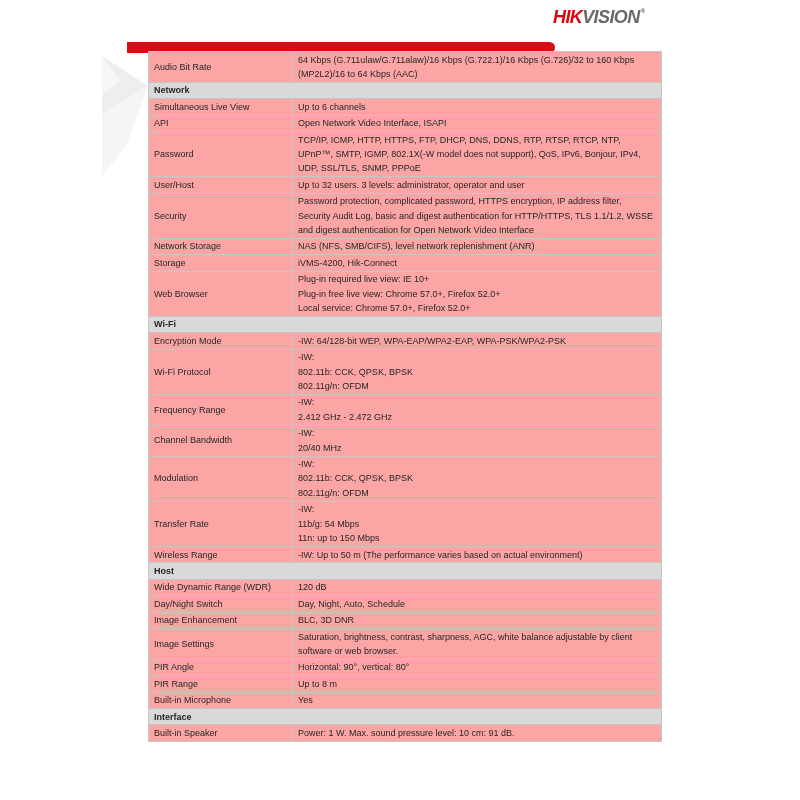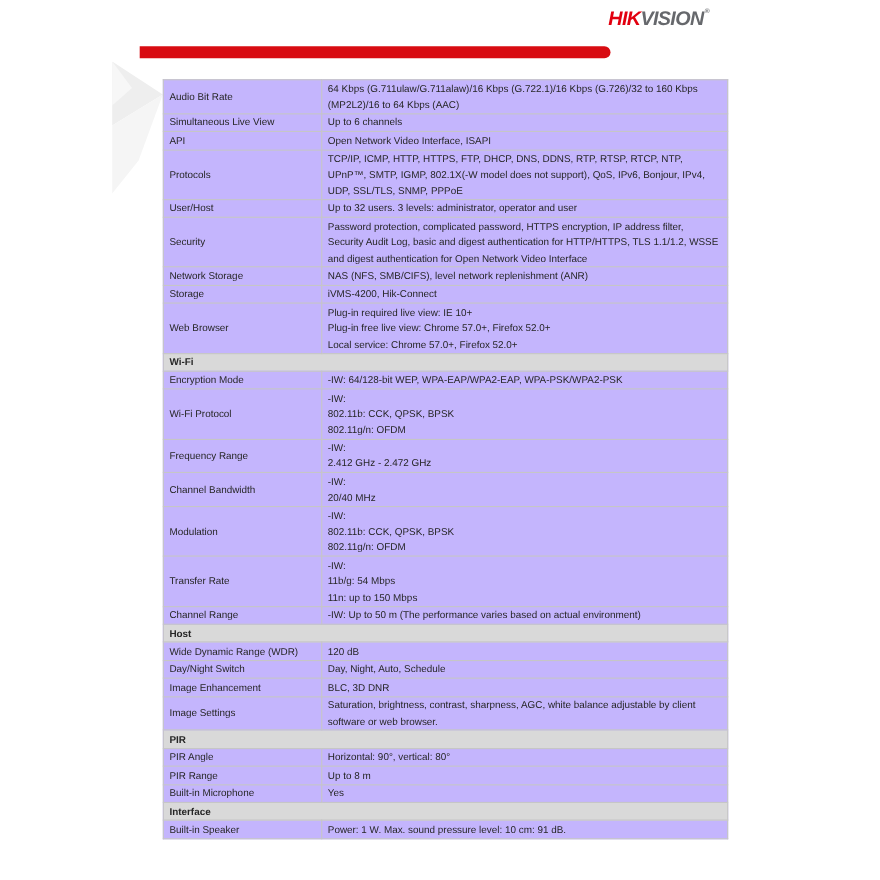--- a/index.html
+++ b/index.html
@@ -34,28 +34,28 @@
     width: 428px; height: 11px;
     background: var(--accent, #d80c12);
     border-radius: 0 6px 6px 0;
   }
 
   
   .watermark { position: absolute; top: 56px; left: 100px; z-index: 0; }
 
   
   table.spec {
-    position: absolute; top: 72px; left: 148px;
+    position: absolute; top: 51px; left: 148px;
     width: 501px;
     border-collapse: collapse;
     table-layout: fixed;
     font-size: 9px;
     line-height: 14.4px;
     z-index: 1;
-    background: #c4b5fd;
+    background: #fca5a5;
   }
   table.spec td {
     border: 1px solid var(--border, #c6c6c6);
     padding: 0.5px 5px;
     vertical-align: middle;
   }
   td.label-cell { width: 144px; }
   td.value-cell { width: 369px; white-space: pre-line; }
   td.section-cell {
     background: var(--section-bg, #d9d9d9);
@@ -79,29 +79,32 @@
     <polygon points="2,0 20,24 2,40" fill="#f7f7f7"></polygon>
   </svg>
 
   <table class="spec">
     <tbody>
         <tr>
           <td class="label-cell">Audio Bit Rate</td>
           <td class="value-cell">64 Kbps (G.711ulaw/G.711alaw)/16 Kbps (G.722.1)/16 Kbps (G.726)/32 to 160 Kbps (MP2L2)/16 to 64 Kbps (AAC)</td>
         </tr>
         <tr>
+          <td colspan="2" class="section-cell">Network</td>
+        </tr>
+        <tr>
           <td class="label-cell">Simultaneous Live View</td>
           <td class="value-cell">Up to 6 channels</td>
         </tr>
         <tr>
           <td class="label-cell">API</td>
           <td class="value-cell">Open Network Video Interface, ISAPI</td>
         </tr>
         <tr>
-          <td class="label-cell">Protocols</td>
+          <td class="label-cell">Password</td>
           <td class="value-cell">TCP/IP, ICMP, HTTP, HTTPS, FTP, DHCP, DNS, DDNS, RTP, RTSP, RTCP, NTP, UPnP™, SMTP, IGMP, 802.1X(-W model does not support), QoS, IPv6, Bonjour, IPv4, UDP, SSL/TLS, SNMP, PPPoE</td>
         </tr>
         <tr>
           <td class="label-cell">User/Host</td>
           <td class="value-cell">Up to 32 users. 3 levels: administrator, operator and user</td>
         </tr>
         <tr>
           <td class="label-cell">Security</td>
           <td class="value-cell">Password protection, complicated password, HTTPS encryption, IP address filter, Security Audit Log, basic and digest authentication for HTTP/HTTPS, TLS 1.1/1.2, WSSE and digest authentication for Open Network Video Interface</td>
         </tr>
@@ -148,21 +151,21 @@
 802.11b: CCK, QPSK, BPSK
 802.11g/n: OFDM</td>
         </tr>
         <tr>
           <td class="label-cell">Transfer Rate</td>
           <td class="value-cell">-IW:
 11b/g: 54 Mbps
 11n: up to 150 Mbps</td>
         </tr>
         <tr>
-          <td class="label-cell">Channel Range</td>
+          <td class="label-cell">Wireless Range</td>
           <td class="value-cell">-IW: Up to 50 m (The performance varies based on actual environment)</td>
         </tr>
         <tr>
           <td colspan="2" class="section-cell">Host</td>
         </tr>
         <tr>
           <td class="label-cell">Wide Dynamic Range (WDR)</td>
           <td class="value-cell">120 dB</td>
         </tr>
         <tr>
@@ -171,23 +174,20 @@
         </tr>
         <tr>
           <td class="label-cell">Image Enhancement</td>
           <td class="value-cell">BLC, 3D DNR</td>
         </tr>
         <tr>
           <td class="label-cell">Image Settings</td>
           <td class="value-cell">Saturation, brightness, contrast, sharpness, AGC, white balance adjustable by client software or web browser.</td>
         </tr>
         <tr>
-          <td colspan="2" class="section-cell">PIR</td>
-        </tr>
-        <tr>
           <td class="label-cell">PIR Angle</td>
           <td class="value-cell">Horizontal: 90°, vertical: 80°</td>
         </tr>
         <tr>
           <td class="label-cell">PIR Range</td>
           <td class="value-cell">Up to 8 m</td>
         </tr>
         <tr>
           <td class="label-cell">Built-in Microphone</td>
           <td class="value-cell">Yes</td>

